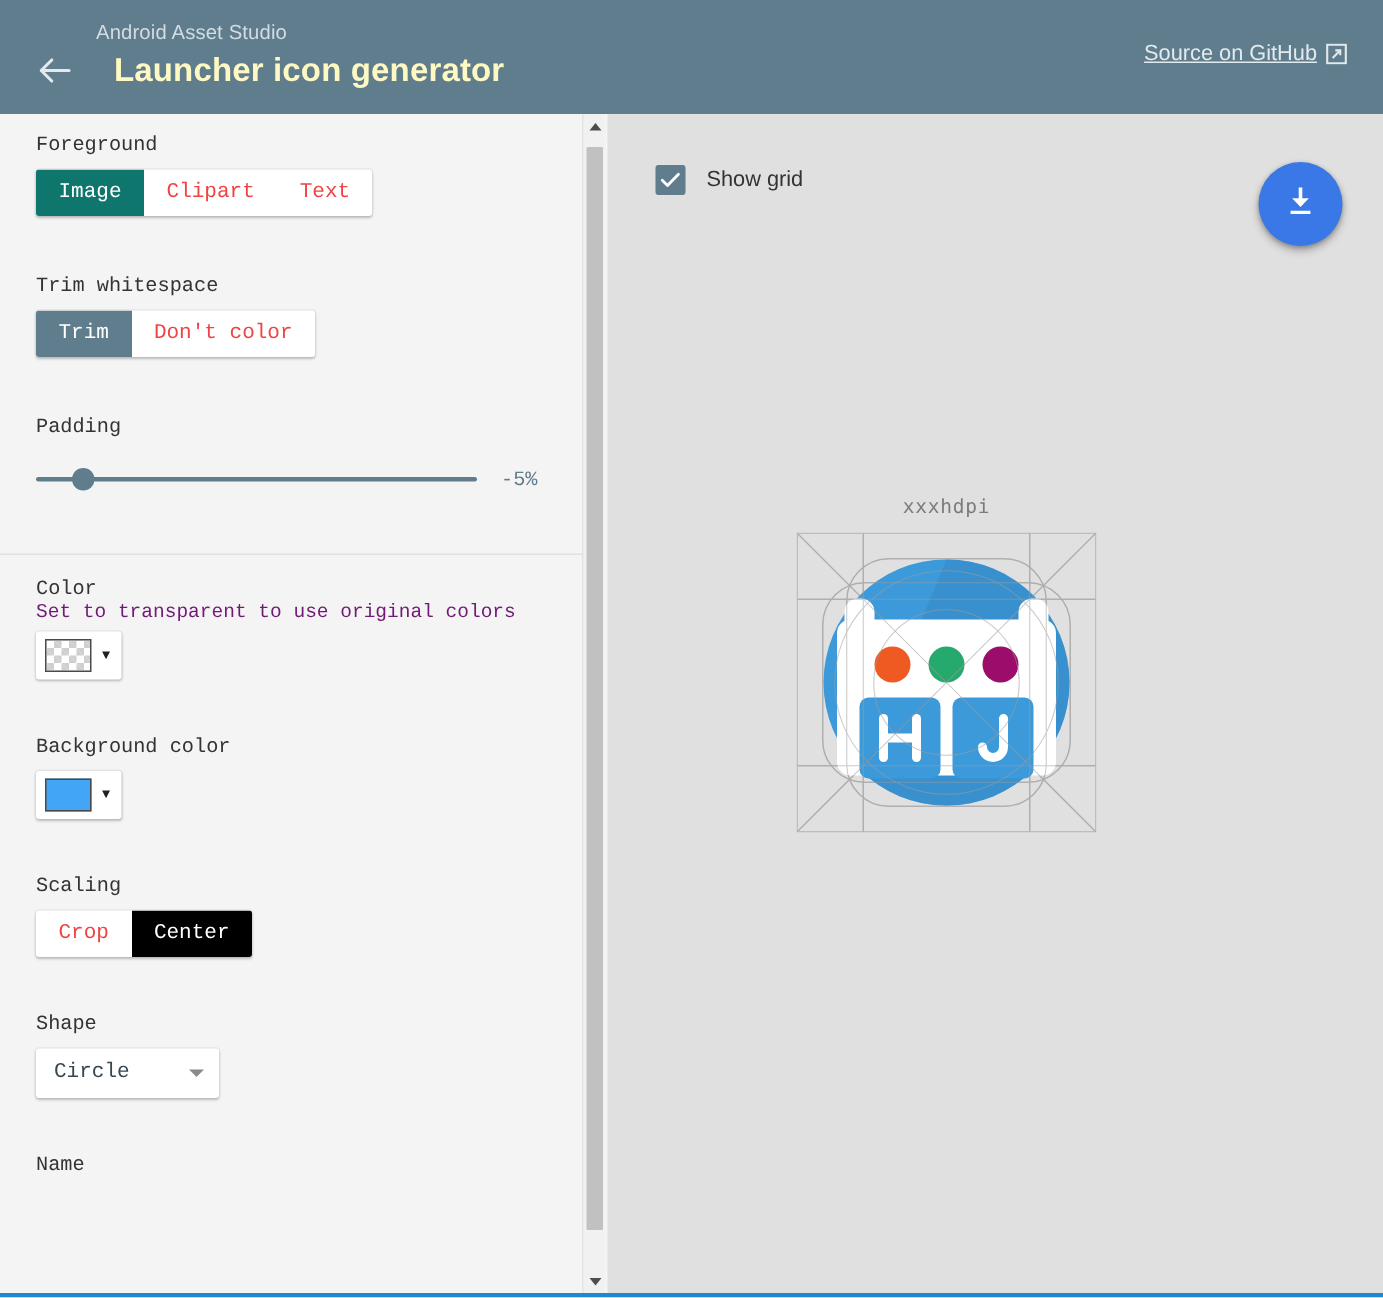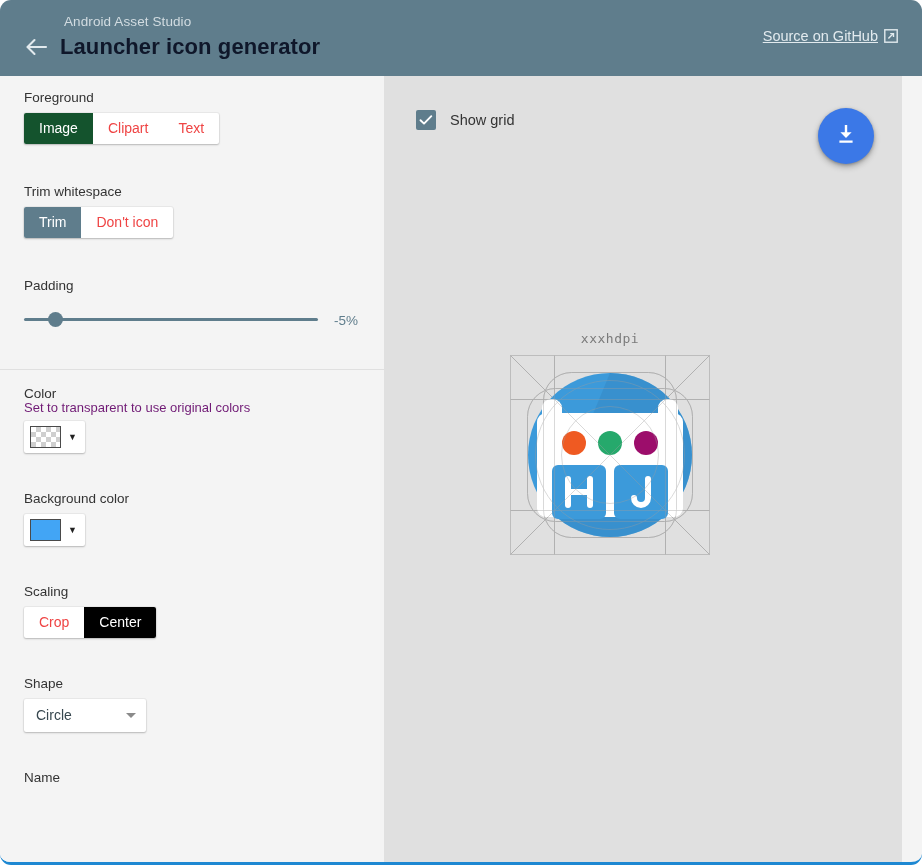--- a/index.html
+++ b/index.html
@@ -39,24 +39,24 @@
   .header .back-arrow svg { display: block; }
   .header .subtitle {
     position: absolute;
     left: 64px; top: 14px;
     font-size: 13.5px;
     color: #d2dce1;
     letter-spacing: .1px;
   }
   .header .title {
     position: absolute;
-    left: 60px; top: 34px;
+    left: 76px; top: 34px;
     font-size: 22px;
     font-weight: bold;
-    color: #0f172a;
+    color: #fef9c3;
     letter-spacing: .1px;
   }
   .header .gh-link {
     position: absolute;
     right: 24px; top: 28px;
     font-size: 14.5px;
     color: #e2eaee;
     text-decoration: underline;
     cursor: pointer;
     display: flex;
@@ -66,20 +66,21 @@
   .gh-ext { width: 14px; height: 14px; display: inline-block; }
 
   
   .left-panel {
     position: absolute;
     left: 0; top: 76px;
     width: 388px;
     height: 786px;
     background: #f4f4f4;
     overflow: hidden;
+    font-family: Liberation Mono, monospace;
   }
   .section {
     position: relative;
     padding: 0 24px;
     box-sizing: border-box;
   }
   .divider {
     height: 1px;
     background: #e0e0e0;
     margin: 0;
@@ -237,21 +238,21 @@
     left: 2px; top: 22px;
     width: 11px; height: 722px;
     background: #c1c1c1;
     border-radius: 1px;
     cursor: pointer;
   }
 
   
   .right-panel {
     position: absolute;
-    left: 384px; top: 76px;
+    left: 405px; top: 76px;
     width: 518px; height: 786px;
     background: #e0e0e0;
     overflow: hidden;
   }
   .showgrid-row {
     position: absolute;
     left: 32px; top: 34px;
     display: flex;
     align-items: center;
     cursor: pointer;
@@ -295,21 +296,21 @@
   .icon-stage {
     position: relative;
     width: 200px; height: 200px;
     margin: 0 auto;
   }
   .icon-stage svg { display: block; }
 </style>
 </head>
 <body>
 
-<div id="page" style="border-bottom-color: rgb(30, 136, 210); border-radius: 11px;">
+<div id="page" style="border-bottom-color: rgb(30, 136, 210);">
 
   <div class="header">
     <div class="back-arrow">
       <svg width="26" height="22" viewBox="0 0 26 22" aria-hidden="true">
         <path d="M10.5 4 L3.5 11 L10.5 18" fill="none" stroke="#e2eaee" stroke-width="2.1" stroke-linecap="round" stroke-linejoin="round"></path>
         <path d="M3.8 11 H22" fill="none" stroke="#e2eaee" stroke-width="2.1" stroke-linecap="round"></path>
       </svg>
     </div>
     <div class="subtitle">Android Asset Studio</div>
     <div class="title">Launcher icon generator</div>
@@ -323,31 +324,31 @@
         </svg>
       </span>
     </a>
   </div>
 
   <div class="left-panel">
 
     <div class="section">
       <div class="field-label">Foreground</div>
       <div class="btn-group">
-        <div class="btn active" style="background: #14532d;">Image</div>
+        <div class="btn active" style="background: #0f766e;">Image</div>
         <div class="btn">Clipart</div>
         <div class="btn">Text</div>
       </div>
     </div>
 
     <div class="section" style="padding-top:22px;">
       <div class="field-label">Trim whitespace</div>
       <div class="btn-group">
         <div class="btn active" style="background: rgb(95, 125, 140);">Trim</div>
-        <div class="btn">Don't icon</div>
+        <div class="btn">Don't color</div>
       </div>
     </div>
 
     <div class="section" style="padding-top:22px;padding-bottom:34px;">
       <div class="field-label">Padding</div>
       <div class="slider-row">
         <div class="slider-track">
           <div class="rail"></div>
           <div class="thumb"></div>
         </div>

